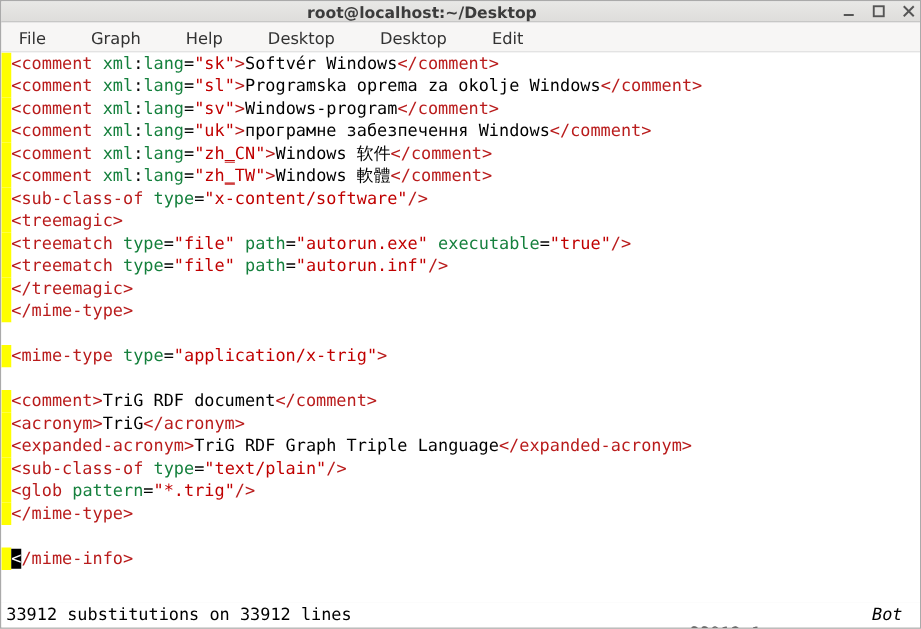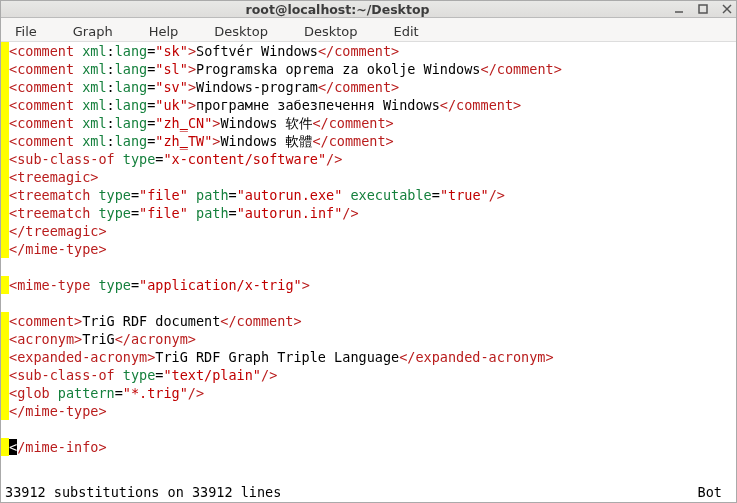--- a/index.html
+++ b/index.html
@@ -73,21 +73,21 @@
     background: #ffffff;
     font-family: "DejaVu Sans Mono","Liberation Mono",monospace;
     font-size: 13.5px;
     display: flex;
     align-items: center;
     padding: 0 4px;
     color: #000;
   }
   .status-left { flex: 1; }
   .status-mid { width: 120px; text-align: left; margin-top: 29px; }
-  .status-right { width: 60px; text-align: right; padding-right: 10px;}
+  .status-right { width: 60px; text-align: right; padding-right: 10px; font-style: italic;}
   .cursor { background:#000; color:#fff; }
 </style>
 </head>
 <body>
 
 <div class="titlebar">
   <div class="titlebar-title">root@localhost:~/Desktop</div>
   <div class="titlebar-controls">
     <div class="tb-btn">
       <svg viewBox="0 0 12 12">

